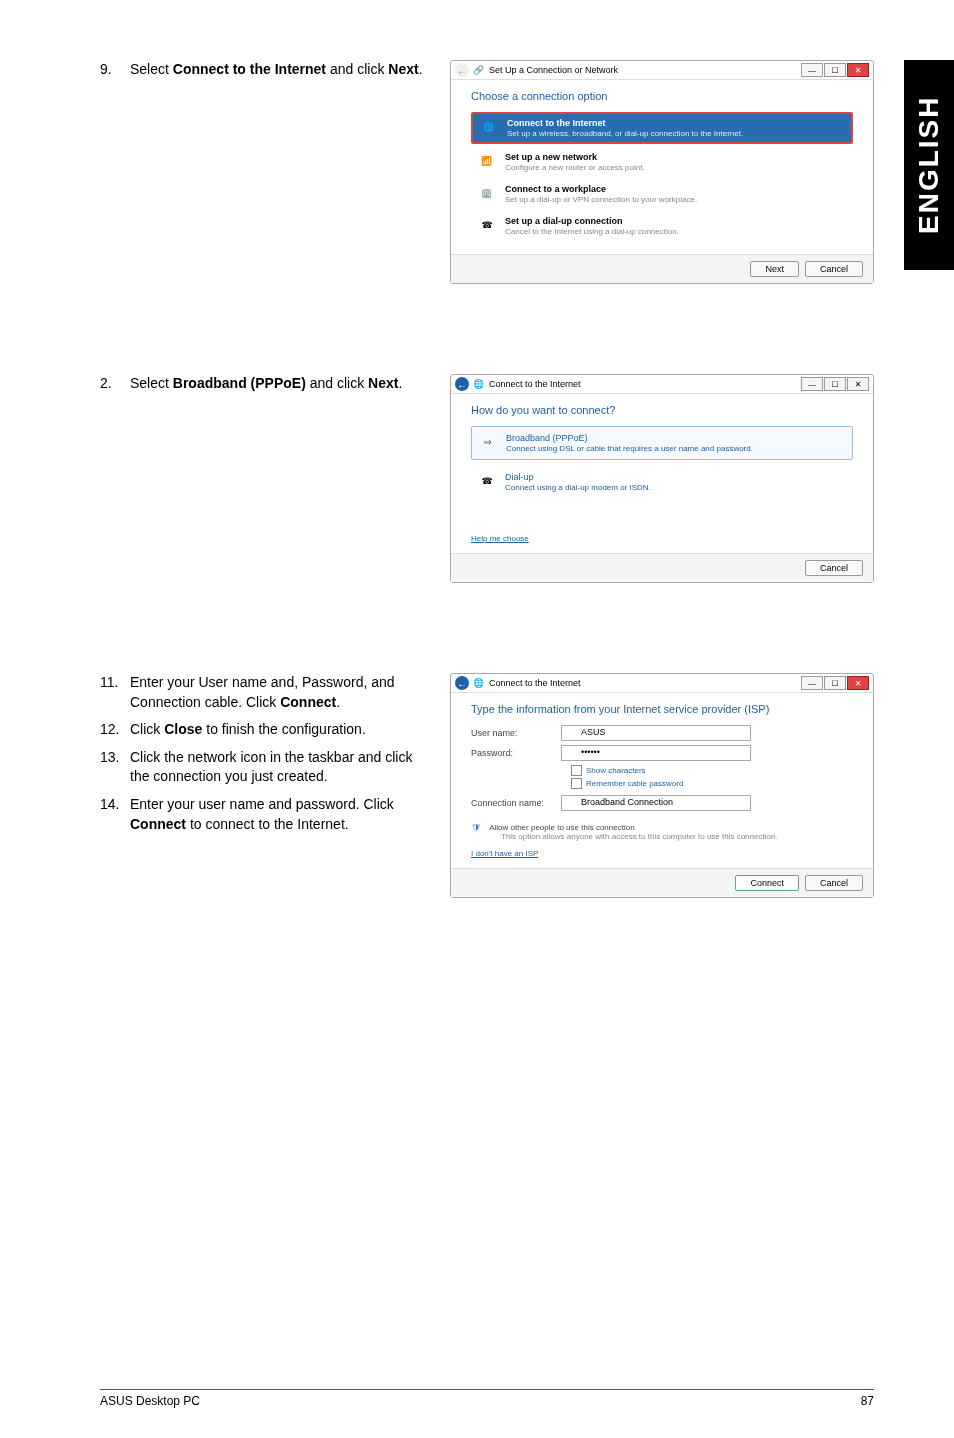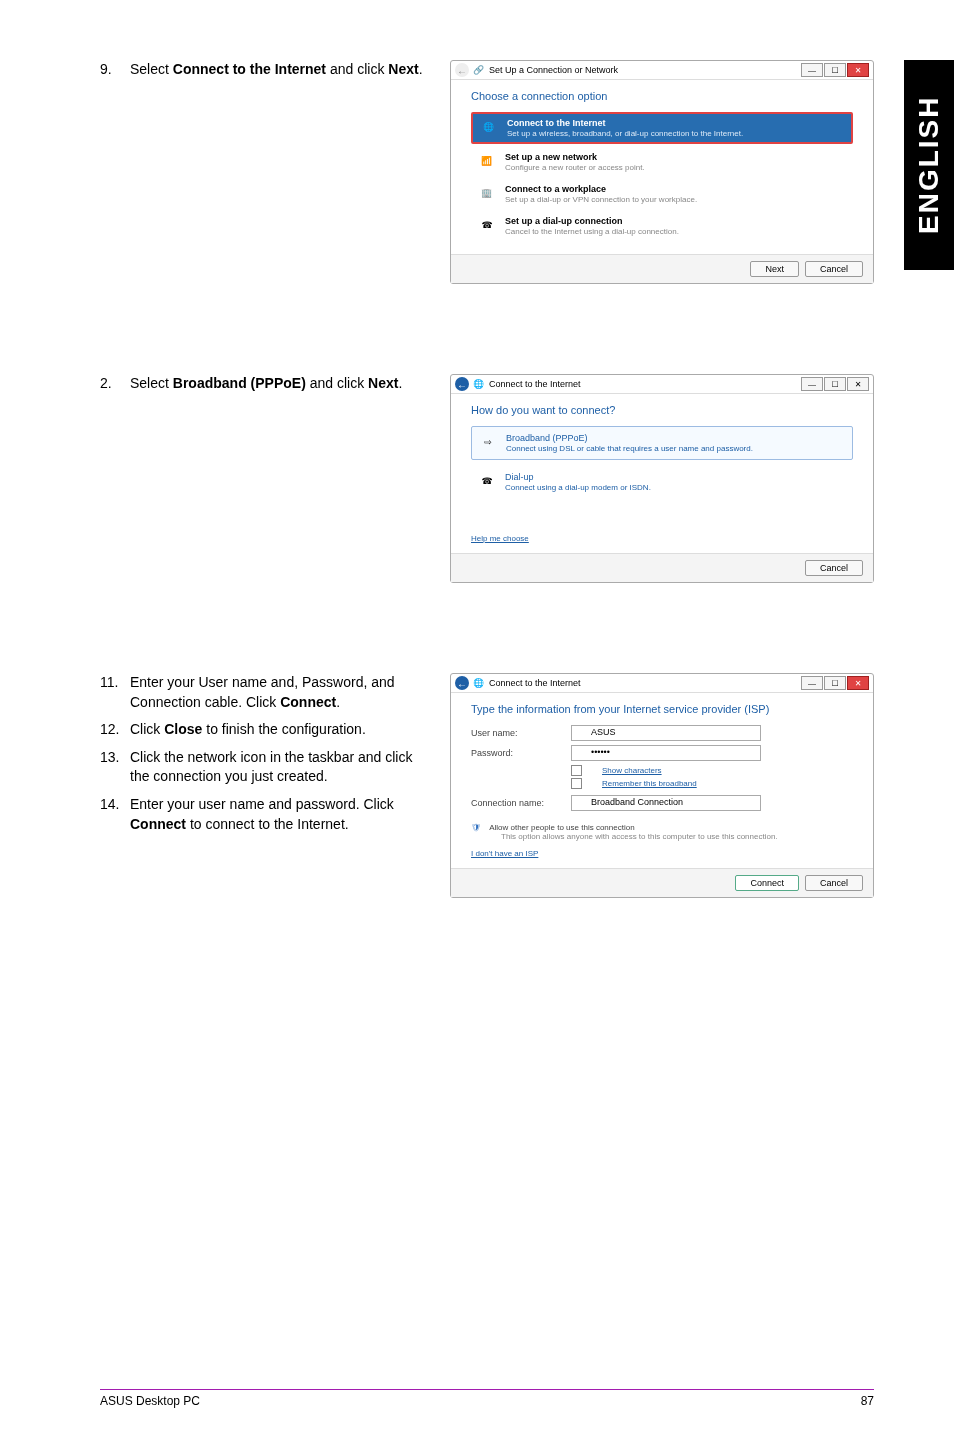--- a/index.html
+++ b/index.html
@@ -93,26 +93,26 @@
   .opt .sub { color:#1e5fa6; font-size:8px;}
   .opt.selected .sub { color:#dbe9f7;}
   .opt .sub.gray { color:#888;}
   .footer {
     padding:6px 10px; border-top:1px solid #ddd; background:#f4f4f4;
     display:flex; justify-content:flex-end; gap:6px;
   }
   .btn { border:1px solid #999; background:#f8f8f8; padding:2px 14px; font-size:9px; border-radius:2px;}
   .btn.primary { border:1px solid #5a8; background:#fff;}
 
-  .form-row { display:flex; align-items:center; margin:4px 0; gap:10px;}
+  .form-row { display:flex; align-items:center; margin:4px 0; gap:0;}
   .form-row .lbl { width:90px; color:#444;}
   .form-row .val-box {
     border:1px solid #aaa; width:150px; font-size:9px; padding:1px 19px; min-height:12px;
   }
-  .chk-row { display:flex; align-items:center; gap:20px; font-size:8px; color:#1e5fa6; margin-left:100px; margin-top:2px;text-decoration:underline;}
+  .chk-row { display:flex; align-items:center; gap:4px; font-size:8px; color:#1e5fa6; margin-left:100px; margin-top:2px;}
   .chk-row .chkbox { width:9px; height:9px; border:1px solid #888; display:inline-block;}
   .sub-note { font-size:8px; color:#888; margin-left:100px;}
   .sub-allow { font-size:8px; color:#444; display:flex; align-items:center; gap:4px; margin-top:12px;}
   .sub-allow .shield { color:#3070c0;}
   .link { color:#1e5fa6; font-size:8px; text-decoration:underline; display:inline-block; margin-top:8px;}
 
   .page-footer {
     position:absolute; bottom:30px; left:100px; right:80px;
     border-top:1px solid #a21caf; padding-top:4px;
     display:flex; justify-content:space-between; font-size:12px;
@@ -262,21 +262,21 @@
           <div class="form-row">
             <span class="lbl">Password:</span>
             <span class="val-box">••••••</span>
           </div>
           <div class="chk-row">
               <span class="chkbox"></span>
               <span>Show characters</span>
             </div>
           <div class="chk-row">
               <span class="chkbox"></span>
-              <span>Remember this broadband</span>
+              <span>Remember cable password</span>
             </div>
           <div class="form-row" style="margin-top:6px;">
             <span class="lbl">Connection name:</span>
             <span class="val-box">Broadband Connection</span>
           </div>
           <div class="sub-allow">
             <span class="shield">🛡</span>
               <span class="chkbox"></span>
               <span>Allow other people to use this connection</span>
           </div>

